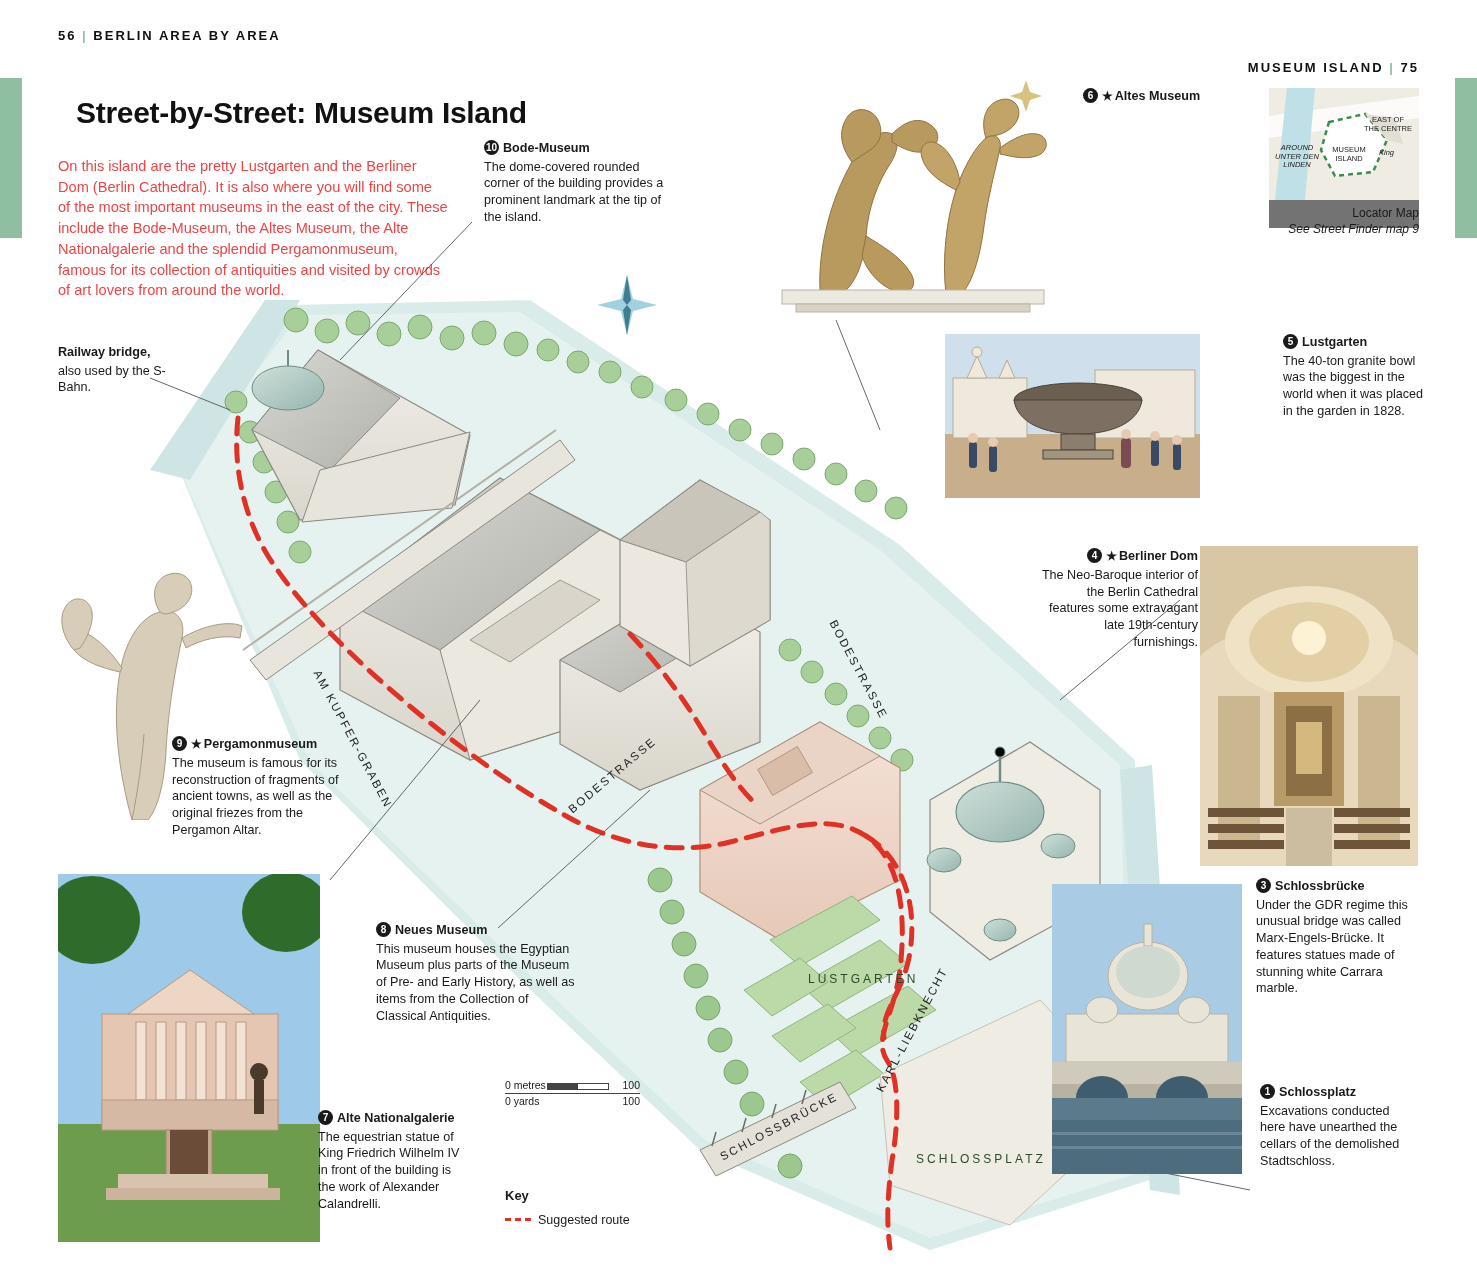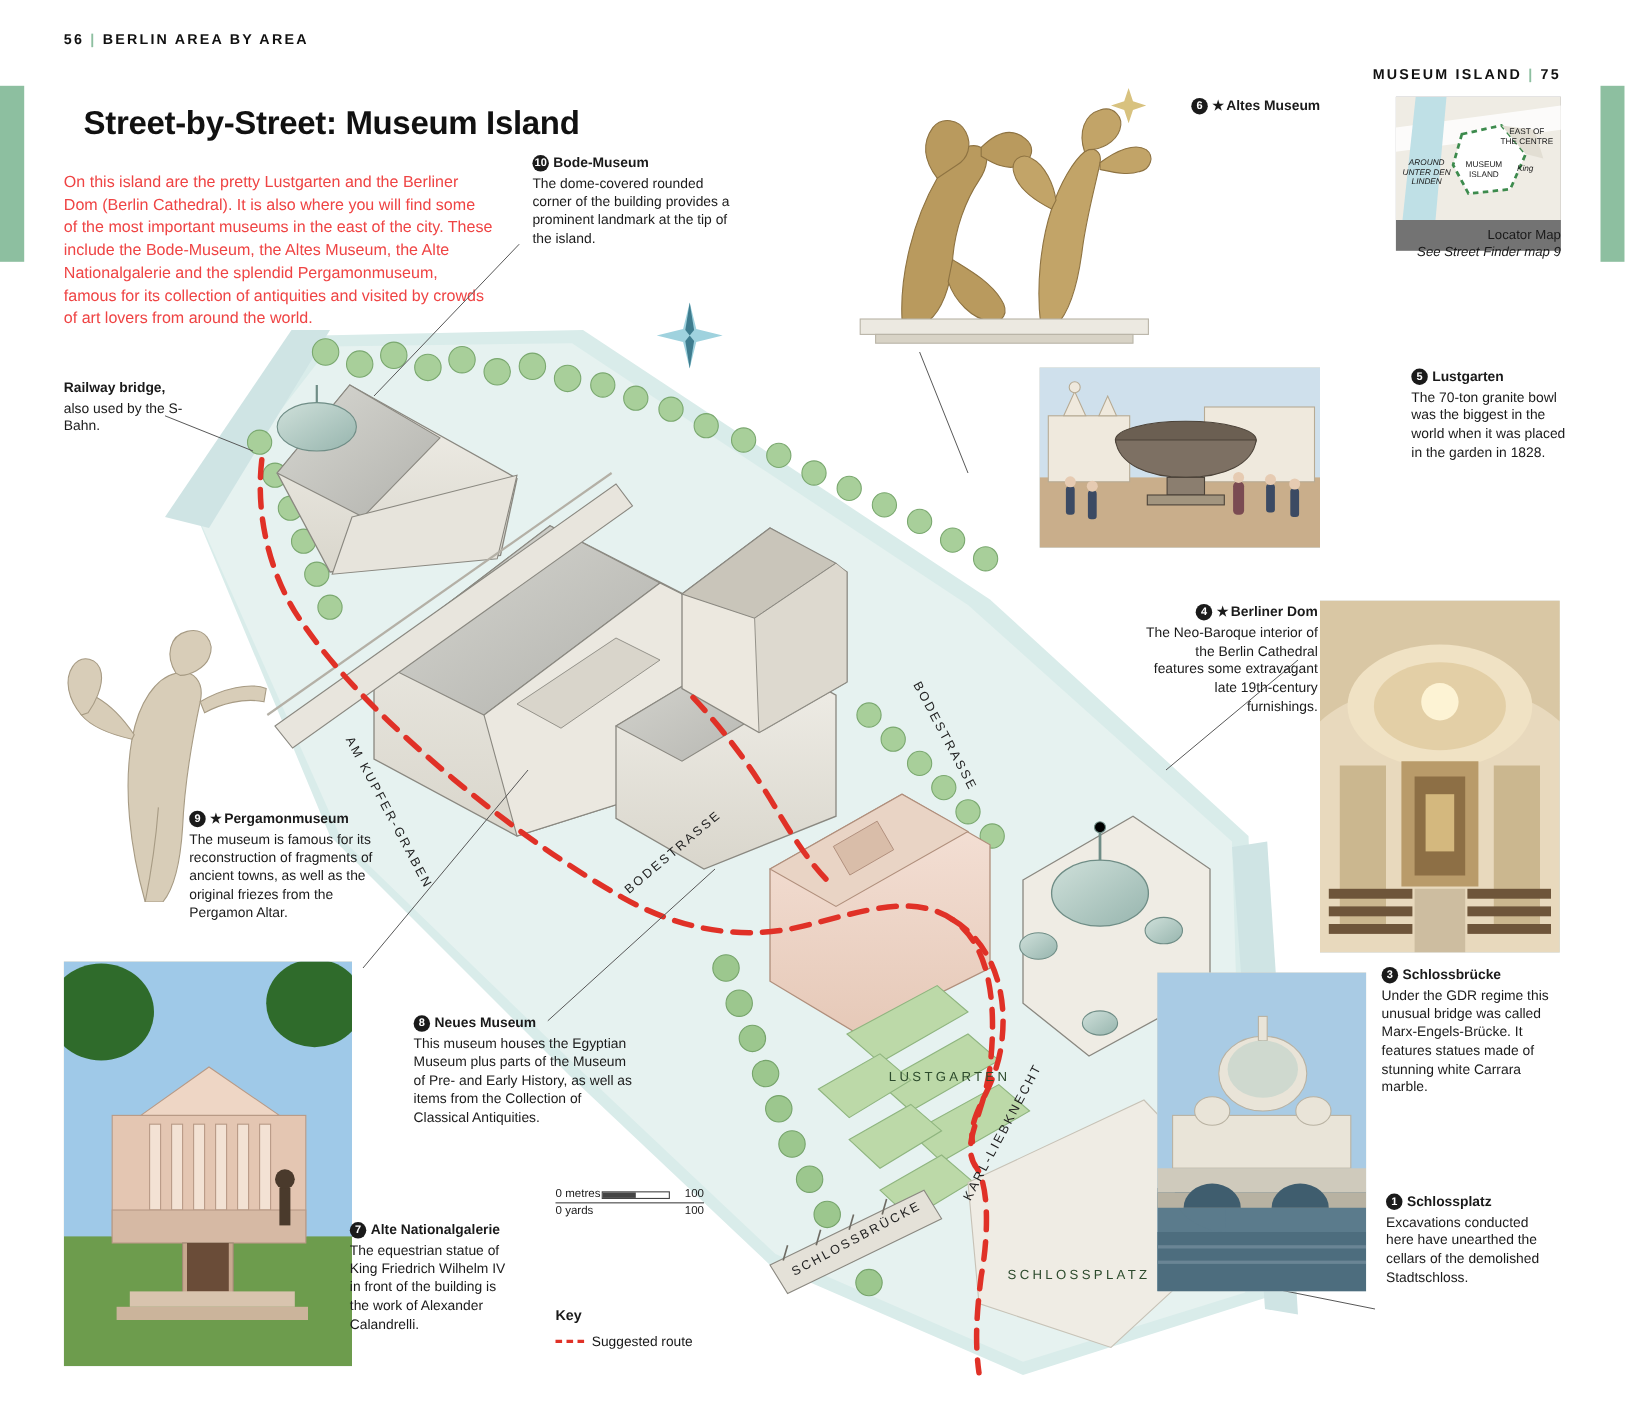--- a/index.html
+++ b/index.html
@@ -468,21 +468,21 @@
 <div class="callout left" style="left:1083px;top:88px;width:122px;">
   <span class="hd">
     <span class="num">6</span><span class="star">★</span><span>Altes Museum</span>
   </span>
 </div>
 
 <div class="callout left" style="left:1283px;top:334px;width:140px;">
   <span class="hd">
     <span class="num">5</span><span>Lustgarten</span>
   </span>
-  <span>The 70-ton granite bowl was the biggest in the world when it was placed in the garden in 1828.</span>
+  <span>The 40-ton granite bowl was the biggest in the world when it was placed in the garden in 1828.</span>
 </div>
 
 <div class="callout right" style="left:1038px;top:548px;width:160px;">
   <span class="hd">
     <span class="num">4</span><span class="star">★</span><span>Berliner Dom</span>
   </span>
   <span>The Neo-Baroque interior of the Berlin Cathedral features some extravagant late 19th-century furnishings.</span>
 </div>
 
 <div class="callout left" style="left:1256px;top:878px;width:160px;">

